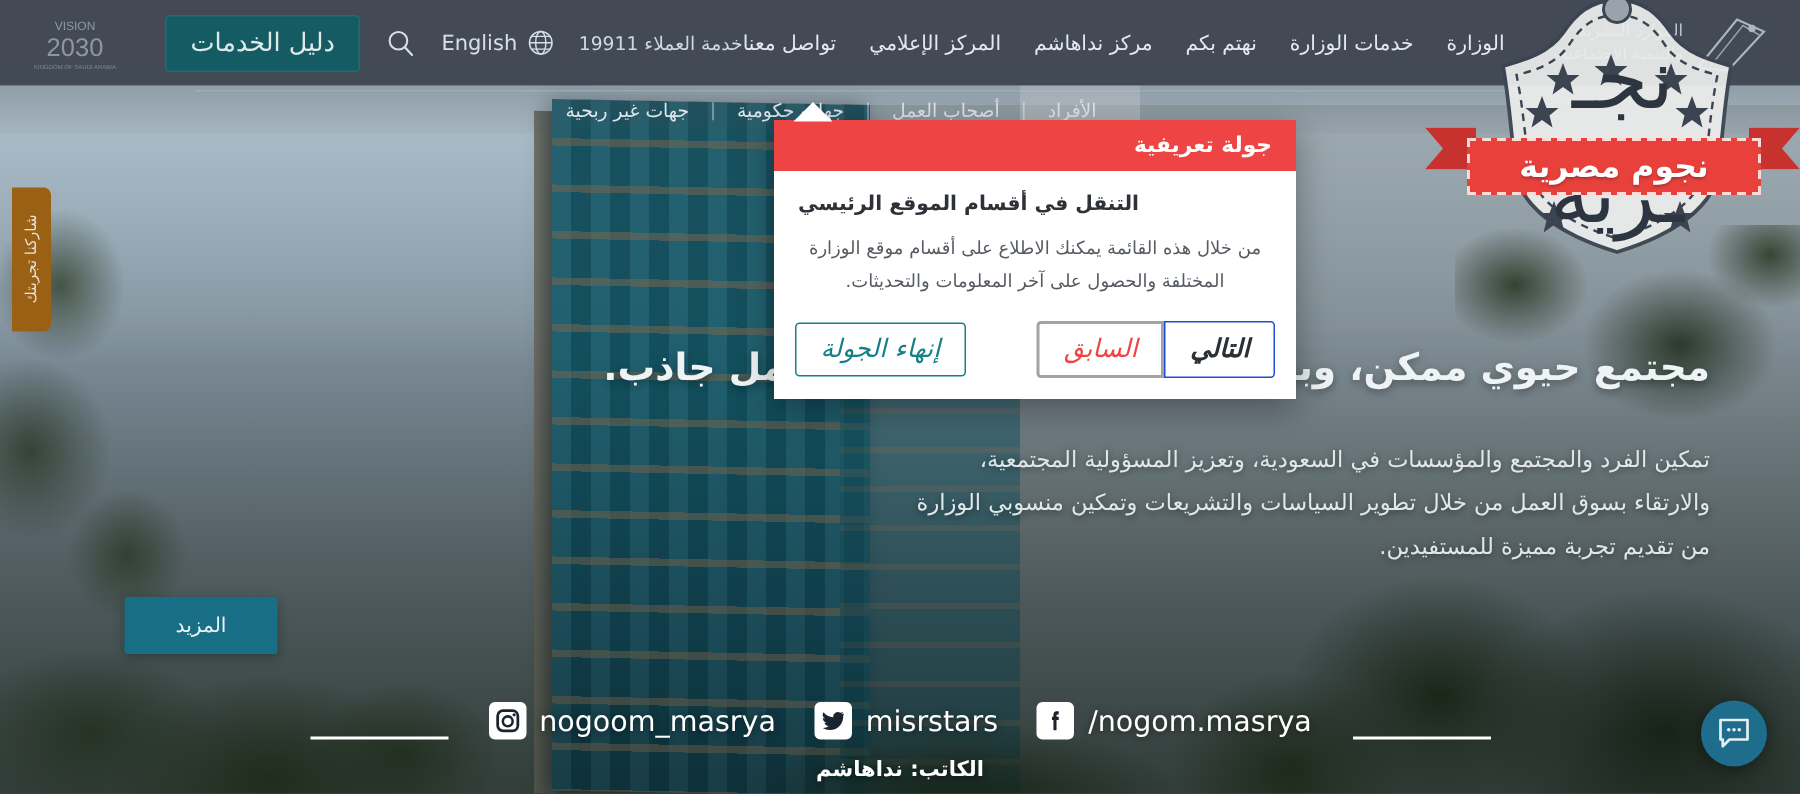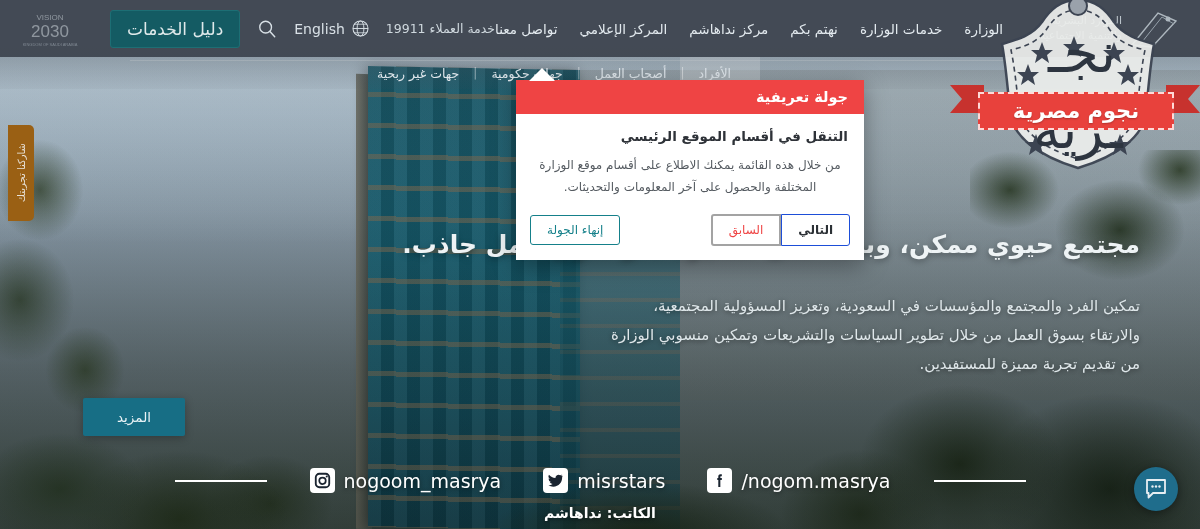--- a/index.html
+++ b/index.html
@@ -185,35 +185,35 @@
     z-index: 61;
   }
   .tour-head {
     background: #ef4444; color: #ffffff;
     padding: 9px 16px; font-size: 14.5px; font-weight: bold;
     text-align: right;
   }
   .tour-body { padding: 14px 16px 6px 16px; }
   .tour-title {
     font-size: 13.5px; font-weight: bold; color: #2e3238;
-    text-align: right; margin-bottom: 10px;
+    text-align: left; margin-bottom: 10px;
   }
   .tour-text {
     font-size: 12px; color: #555b61; line-height: 1.85;
     text-align: center;
   }
   .tour-foot {
     display: flex; align-items: center; justify-content: space-between;
     padding: 10px 14px 14px 14px;
     direction: rtl;
   }
   .btn-group { display: flex; }
   .btn {
-    font-family: inherit; font-size: 12px; cursor: pointer;
-    padding: 7px 16px; background: #fff; border-radius: 3px;
+    font-family: inherit; font-size: 17px; cursor: pointer;
+    padding: 7px 16px; background: #fff; border-radius: 3px; font-style: italic;
   }
   .btn-prev { color: #ef4444; border: 2px solid #a3a3a3; border-radius: 3px 0 0 3px; }
   .btn-next { color: #2c3136; border: 1px solid #1d4ed8; font-weight: bold; border-radius: 0 3px 3px 0; }
   .btn-end { color: #15808a; border: 1px solid #15808a; }
 
   
   .hero-text {
     position: absolute; right: 60px; top: 228px; width: 1075px;
     direction: rtl; text-align: right; z-index: 12;
   }
@@ -258,22 +258,22 @@
     width: 44px; height: 44px; border-radius: 50%;
     background: #1f6d8c;
     z-index: 45; cursor: pointer;
     display: flex; align-items: center; justify-content: center;
     box-shadow: 0 2px 10px rgba(0,0,0,.4);
   }
 
   
   .social-strip {
     position: absolute; left: 0; bottom: 36px; width: 1200px;
-    display: flex; align-items: center; justify-content: center;
-    gap: 16px; z-index: 50; direction: ltr;
+    display: flex; align-items: flex-end; justify-content: center;
+    gap: 0; z-index: 50; direction: ltr;
   }
   .rule { height: 2px; background: #ffffff; width: 92px; }
   .rule.left { margin-right: 14px; }
   .rule.right { margin-left: 14px; }
   .social-item {
     display: flex; align-items: center; gap: 9px;
     margin: 0 13px; color: #ffffff;
     font-size: 19px; white-space: nowrap;
     text-shadow: 0 1px 4px rgba(0,0,0,.5);
   }

